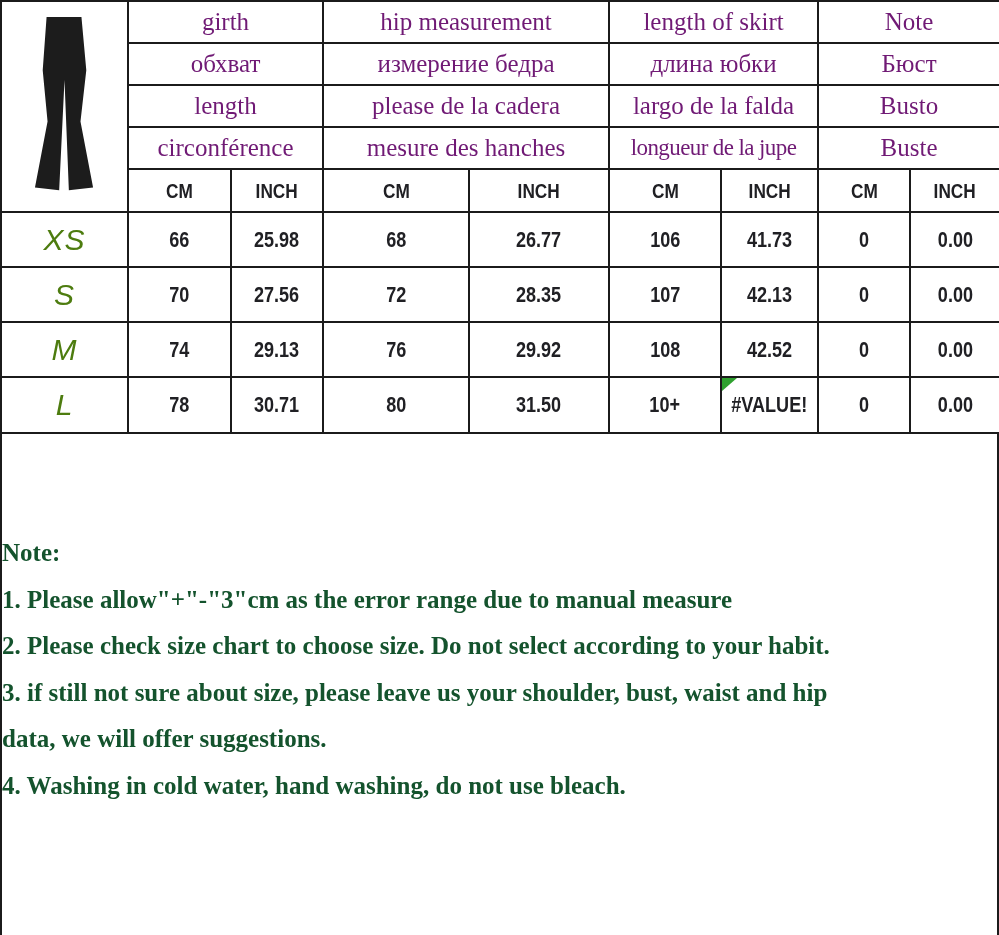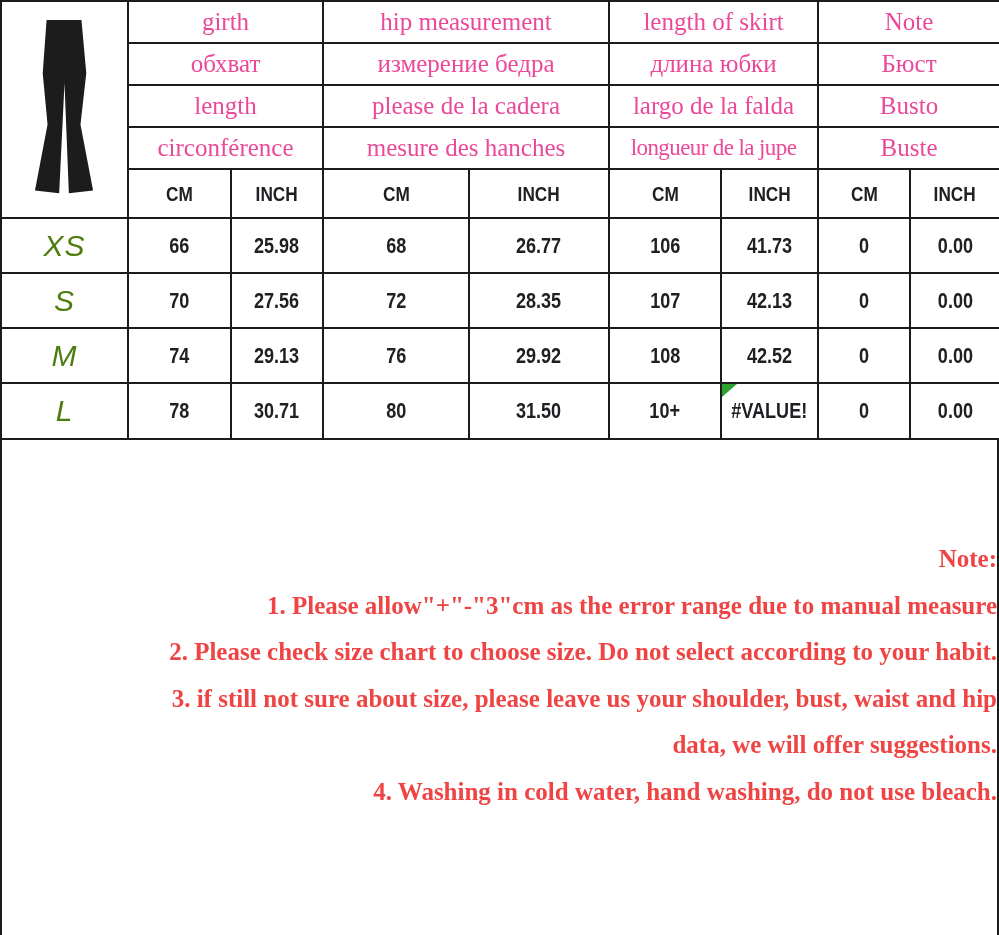--- a/index.html
+++ b/index.html
@@ -20,28 +20,28 @@
   }
   table.size-chart td {
     border: 2px solid #1b1b1b;
     text-align: center;
     vertical-align: middle;
     padding: 0;
     overflow: hidden;
     background: #ffffff;
   }
   .r-lang  { height: 42px; }
-  .r-unit  { height: 49px; }
+  .r-unit  { height: 43px; }
   .r-data  { height: 55px; }
   .r-data-l{ height: 56px; }
 
   .lang {
     font-family: "Liberation Serif", serif;
     font-size: 25px;
-    color: #ec4899;
+    color: #701a75;
     white-space: nowrap;
   }
   .lang.tight { font-size: 23px; letter-spacing: -0.6px; text-align: center; }
 
   .num, .unit-txt {
     display: inline-block;
     transform: scaleX(0.82);
     transform-origin: center;
     font-family: "Liberation Sans", sans-serif;
     font-weight: 700;
@@ -76,25 +76,25 @@
 
   .note-box {
     box-sizing: border-box;
     width: 999px;
     height: 511px;
     border-left: 2px solid #1b1b1b;
     border-right: 2px solid #1b1b1b;
     padding-top: 96px;
   }
   .note-title, .note-line {
-    text-align: right;
+    text-align: left;
     font-family: "Liberation Serif", serif;
     font-weight: 700;
     font-size: 25px;
-    color: #ef4444;
+    color: #14532d;
     line-height: 46.5px;
     white-space: nowrap;
   }
 </style>
 </head>
 <body>
 
 <div class="page">
 
   <table class="size-chart">

